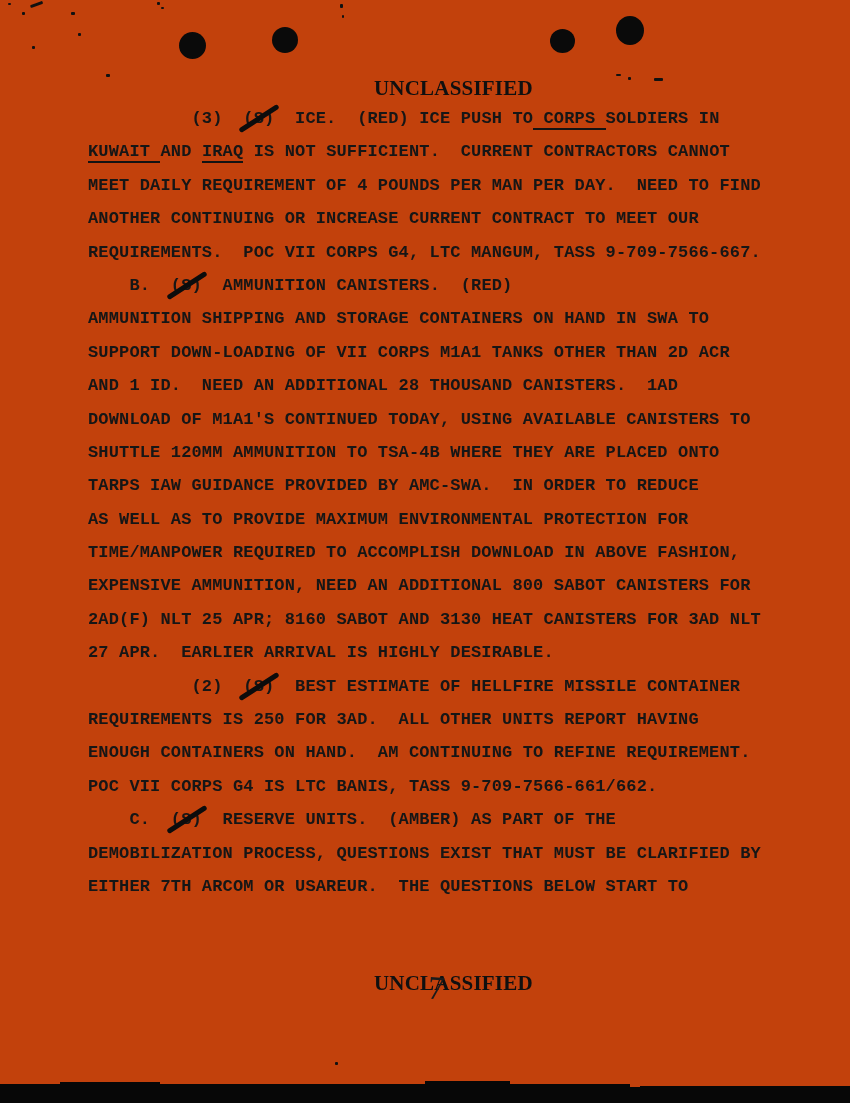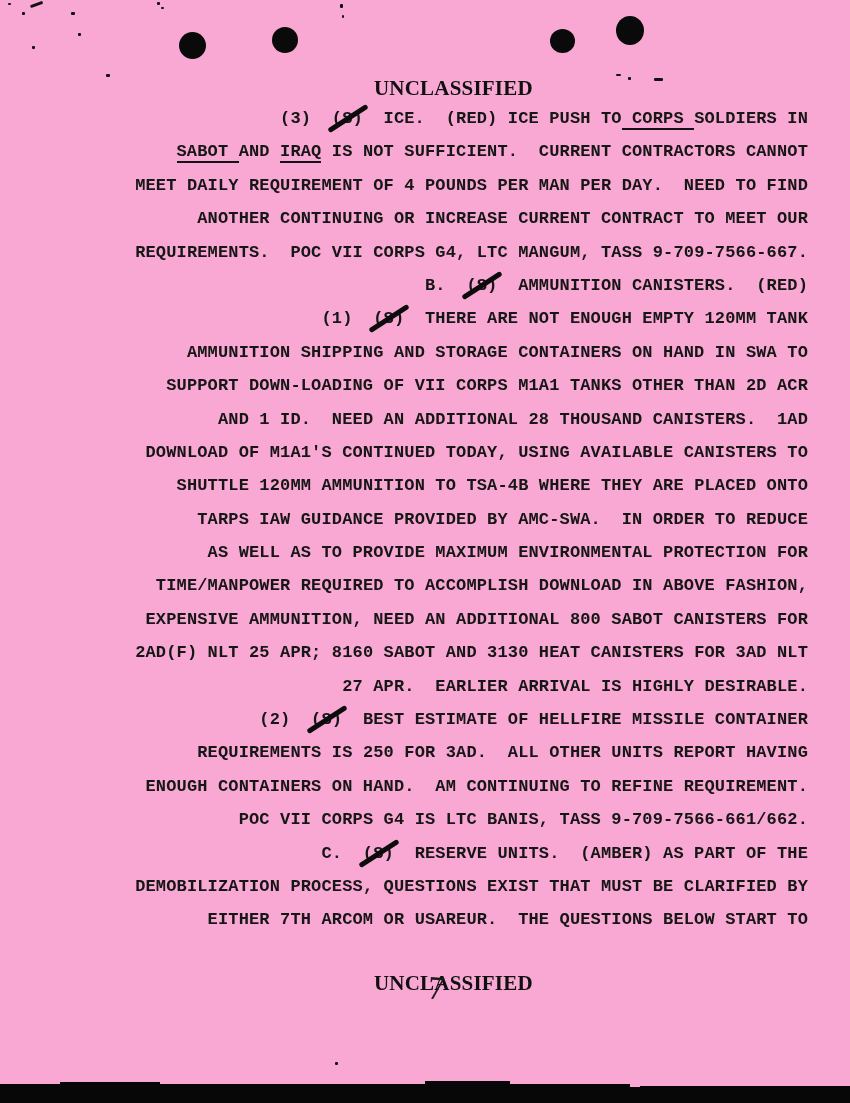--- a/index.html
+++ b/index.html
@@ -1,22 +1,21 @@
 <!DOCTYPE html>
 <html><head>
 <meta charset="utf-8">
 <style>
   html,body{margin:0;padding:0;background:#e8e8e8;}
   .sheet{
     position:relative;
     width:850px;height:1103px;
-    background:#f9a8d4;
+    background:#c2410c;
     overflow:hidden;
     font-family:"Liberation Mono",monospace;
-    text-align:right;
   }
   
   .doc-text{
     position:absolute;
     left:88px;top:102px;
     width:720px;
     font-family:"Liberation Mono","DejaVu Sans Mono",monospace;
     font-weight:700;
     font-size:17px;
     line-height:33.4px;
@@ -93,26 +92,25 @@
   <div class="speck" style="left:342px;top:15px;width:2px;height:3px;"></div>
   <div class="speck" style="left:616px;top:74px;width:5px;height:2px;"></div>
   <div class="speck" style="left:628px;top:77px;width:3px;height:3px;"></div>
   <div class="speck" style="left:654px;top:78px;width:9px;height:3px;"></div>
   <div class="speck" style="left:335px;top:1062px;width:3px;height:3px;"></div>
 
   <div class="classification header">UNCLASSIFIED</div>
 
   <div class="doc-text">
       <div class="line"><span>          (3)  </span><span class="cls-strike">(S)</span><span>  ICE.  (RED) ICE PUSH TO</span><span class="pen-underline"> CORPS </span><span>SOLDIERS IN</span></div>
-      <div class="line"><span class="pen-underline">SABOT </span><span>AND </span><span class="pen-underline">IRAQ</span><span> IS NOT SUFFICIENT.  CURRENT CONTRACTORS CANNOT</span></div>
+      <div class="line"><span class="pen-underline">KUWAIT </span><span>AND </span><span class="pen-underline">IRAQ</span><span> IS NOT SUFFICIENT.  CURRENT CONTRACTORS CANNOT</span></div>
       <div class="line"><span>MEET DAILY REQUIREMENT OF 4 POUNDS PER MAN PER DAY.  NEED TO FIND</span></div>
       <div class="line"><span>ANOTHER CONTINUING OR INCREASE CURRENT CONTRACT TO MEET OUR</span></div>
       <div class="line"><span>REQUIREMENTS.  POC VII CORPS G4, LTC MANGUM, TASS 9-709-7566-667.</span></div>
       <div class="line"><span>    B.  </span><span class="cls-strike">(S)</span><span>  AMMUNITION CANISTERS.  (RED)</span></div>
-      <div class="line"><span>          (1)  </span><span class="cls-strike">(S)</span><span>  THERE ARE NOT ENOUGH EMPTY 120MM TANK</span></div>
       <div class="line"><span>AMMUNITION SHIPPING AND STORAGE CONTAINERS ON HAND IN SWA TO</span></div>
       <div class="line"><span>SUPPORT DOWN-LOADING OF VII CORPS M1A1 TANKS OTHER THAN 2D ACR</span></div>
       <div class="line"><span>AND 1 ID.  NEED AN ADDITIONAL 28 THOUSAND CANISTERS.  1AD</span></div>
       <div class="line"><span>DOWNLOAD OF M1A1'S CONTINUED TODAY, USING AVAILABLE CANISTERS TO</span></div>
       <div class="line"><span>SHUTTLE 120MM AMMUNITION TO TSA-4B WHERE THEY ARE PLACED ONTO</span></div>
       <div class="line"><span>TARPS IAW GUIDANCE PROVIDED BY AMC-SWA.  IN ORDER TO REDUCE</span></div>
       <div class="line"><span>AS WELL AS TO PROVIDE MAXIMUM ENVIRONMENTAL PROTECTION FOR</span></div>
       <div class="line"><span>TIME/MANPOWER REQUIRED TO ACCOMPLISH DOWNLOAD IN ABOVE FASHION,</span></div>
       <div class="line"><span>EXPENSIVE AMMUNITION, NEED AN ADDITIONAL 800 SABOT CANISTERS FOR</span></div>
       <div class="line"><span>2AD(F) NLT 25 APR; 8160 SABOT AND 3130 HEAT CANISTERS FOR 3AD NLT</span></div>

